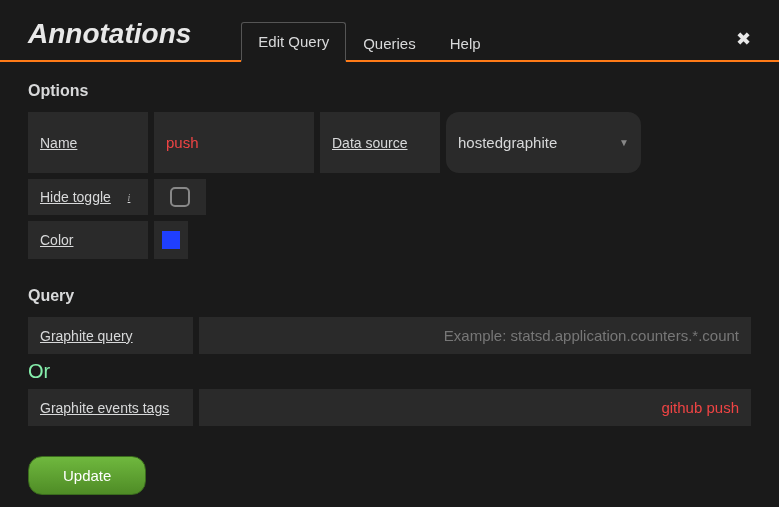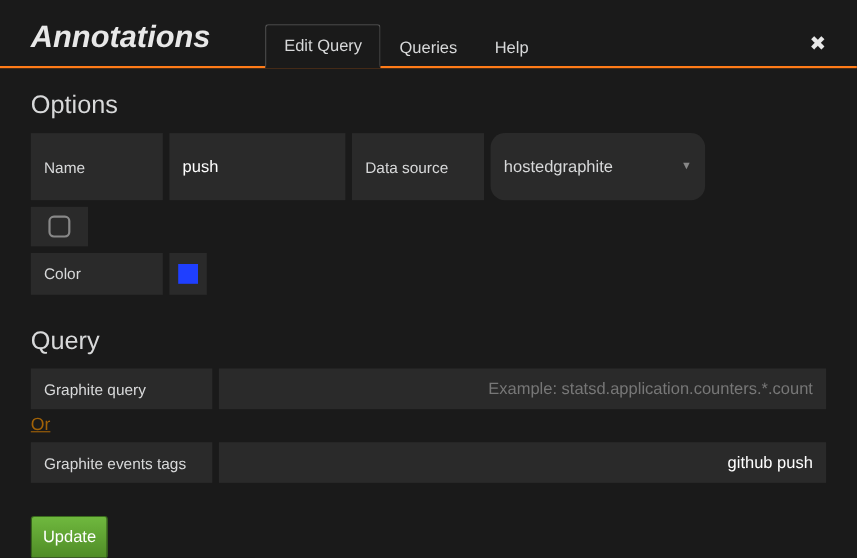--- a/index.html
+++ b/index.html
@@ -56,48 +56,49 @@
   right: 28px;
   top: 28px;
   color: #e8e8e8;
   font-size: 18px;
   cursor: pointer;
 }
 .body {
   padding: 20px 28px;
 }
 .section-title {
-  font-size: 23px;
+  font-size: 16px;
   color: #d8d9da;
   margin-bottom: 12px;
-  font-weight: 400;
+  font-weight: 700;
 }
 .row {
   display: flex;
   gap: 6px;
   margin-bottom: 6px;
 }
 .label-box {
   background: #2a2a2a;
   padding: 10px 12px;
   font-size: 14px;
   color: #d8d9da;
   min-width: 120px;
   display: flex;
   align-items: center;
   justify-content: space-between;
+  text-decoration: underline;
 }
 .label-box.wide {
   min-width: 165px;
 }
 .input-box {
   background: #2a2a2a;
   padding: 10px 12px;
   font-size: 15px;
-  color: #ffffff;
+  color: #ef4444;
   border: none;
   outline: none;
   font-family: inherit;
 }
 .input-box::placeholder {
   color: #777;
 }
 .input-name {
   width: 160px;
 }
@@ -154,33 +155,32 @@
   color: #aaa;
   font-style: italic;
   font-family: Georgia, serif;
 }
 .query-input {
   flex: 1;
   width: 100%;
   text-align: right;
 }
 .or-label {
-  font-size: 16px;
-  color: #a16207;
+  font-size: 20px;
+  color: #86efac;
   margin: 6px 0;
-  text-decoration: underline;
 }
 .update-btn {
   background: #5fa12f;
   background: linear-gradient(to bottom, #6fb83e, #4f8c26);
   color: #fff;
   border: 1px solid #3a6b1d;
-  padding: 10px 10px;
-  font-size: 15px;
-  border-radius: 3px;
+  padding: 10px 34px;
+  font-size: 15px;
+  border-radius: 14px;
   cursor: pointer;
   margin-top: 24px;
 }
 .section-gap {
   margin-top: 28px;
 }
 </style>
 </head>
 <body>
 
@@ -204,20 +204,24 @@
       <div class="label-box">Name</div>
       <input class="input-box input-name" value="push" style="">
       <div class="label-box">Data source</div>
       <div class="select-box">
         <span>hostedgraphite</span>
         <span class="caret">▼</span>
       </div>
     </div>
 
     <div class="row">
+      <div class="label-box">
+        <span>Hide toggle</span>
+        <span class="info-icon">i</span>
+      </div>
       <div class="checkbox-box">
         <div class="checkbox"></div>
       </div>
     </div>
 
     <div class="row">
       <div class="label-box">Color</div>
       <div class="color-box">
         <div class="color-swatch" id="color-swatch" style="background: rgb(31, 63, 255);"></div>
       </div>

